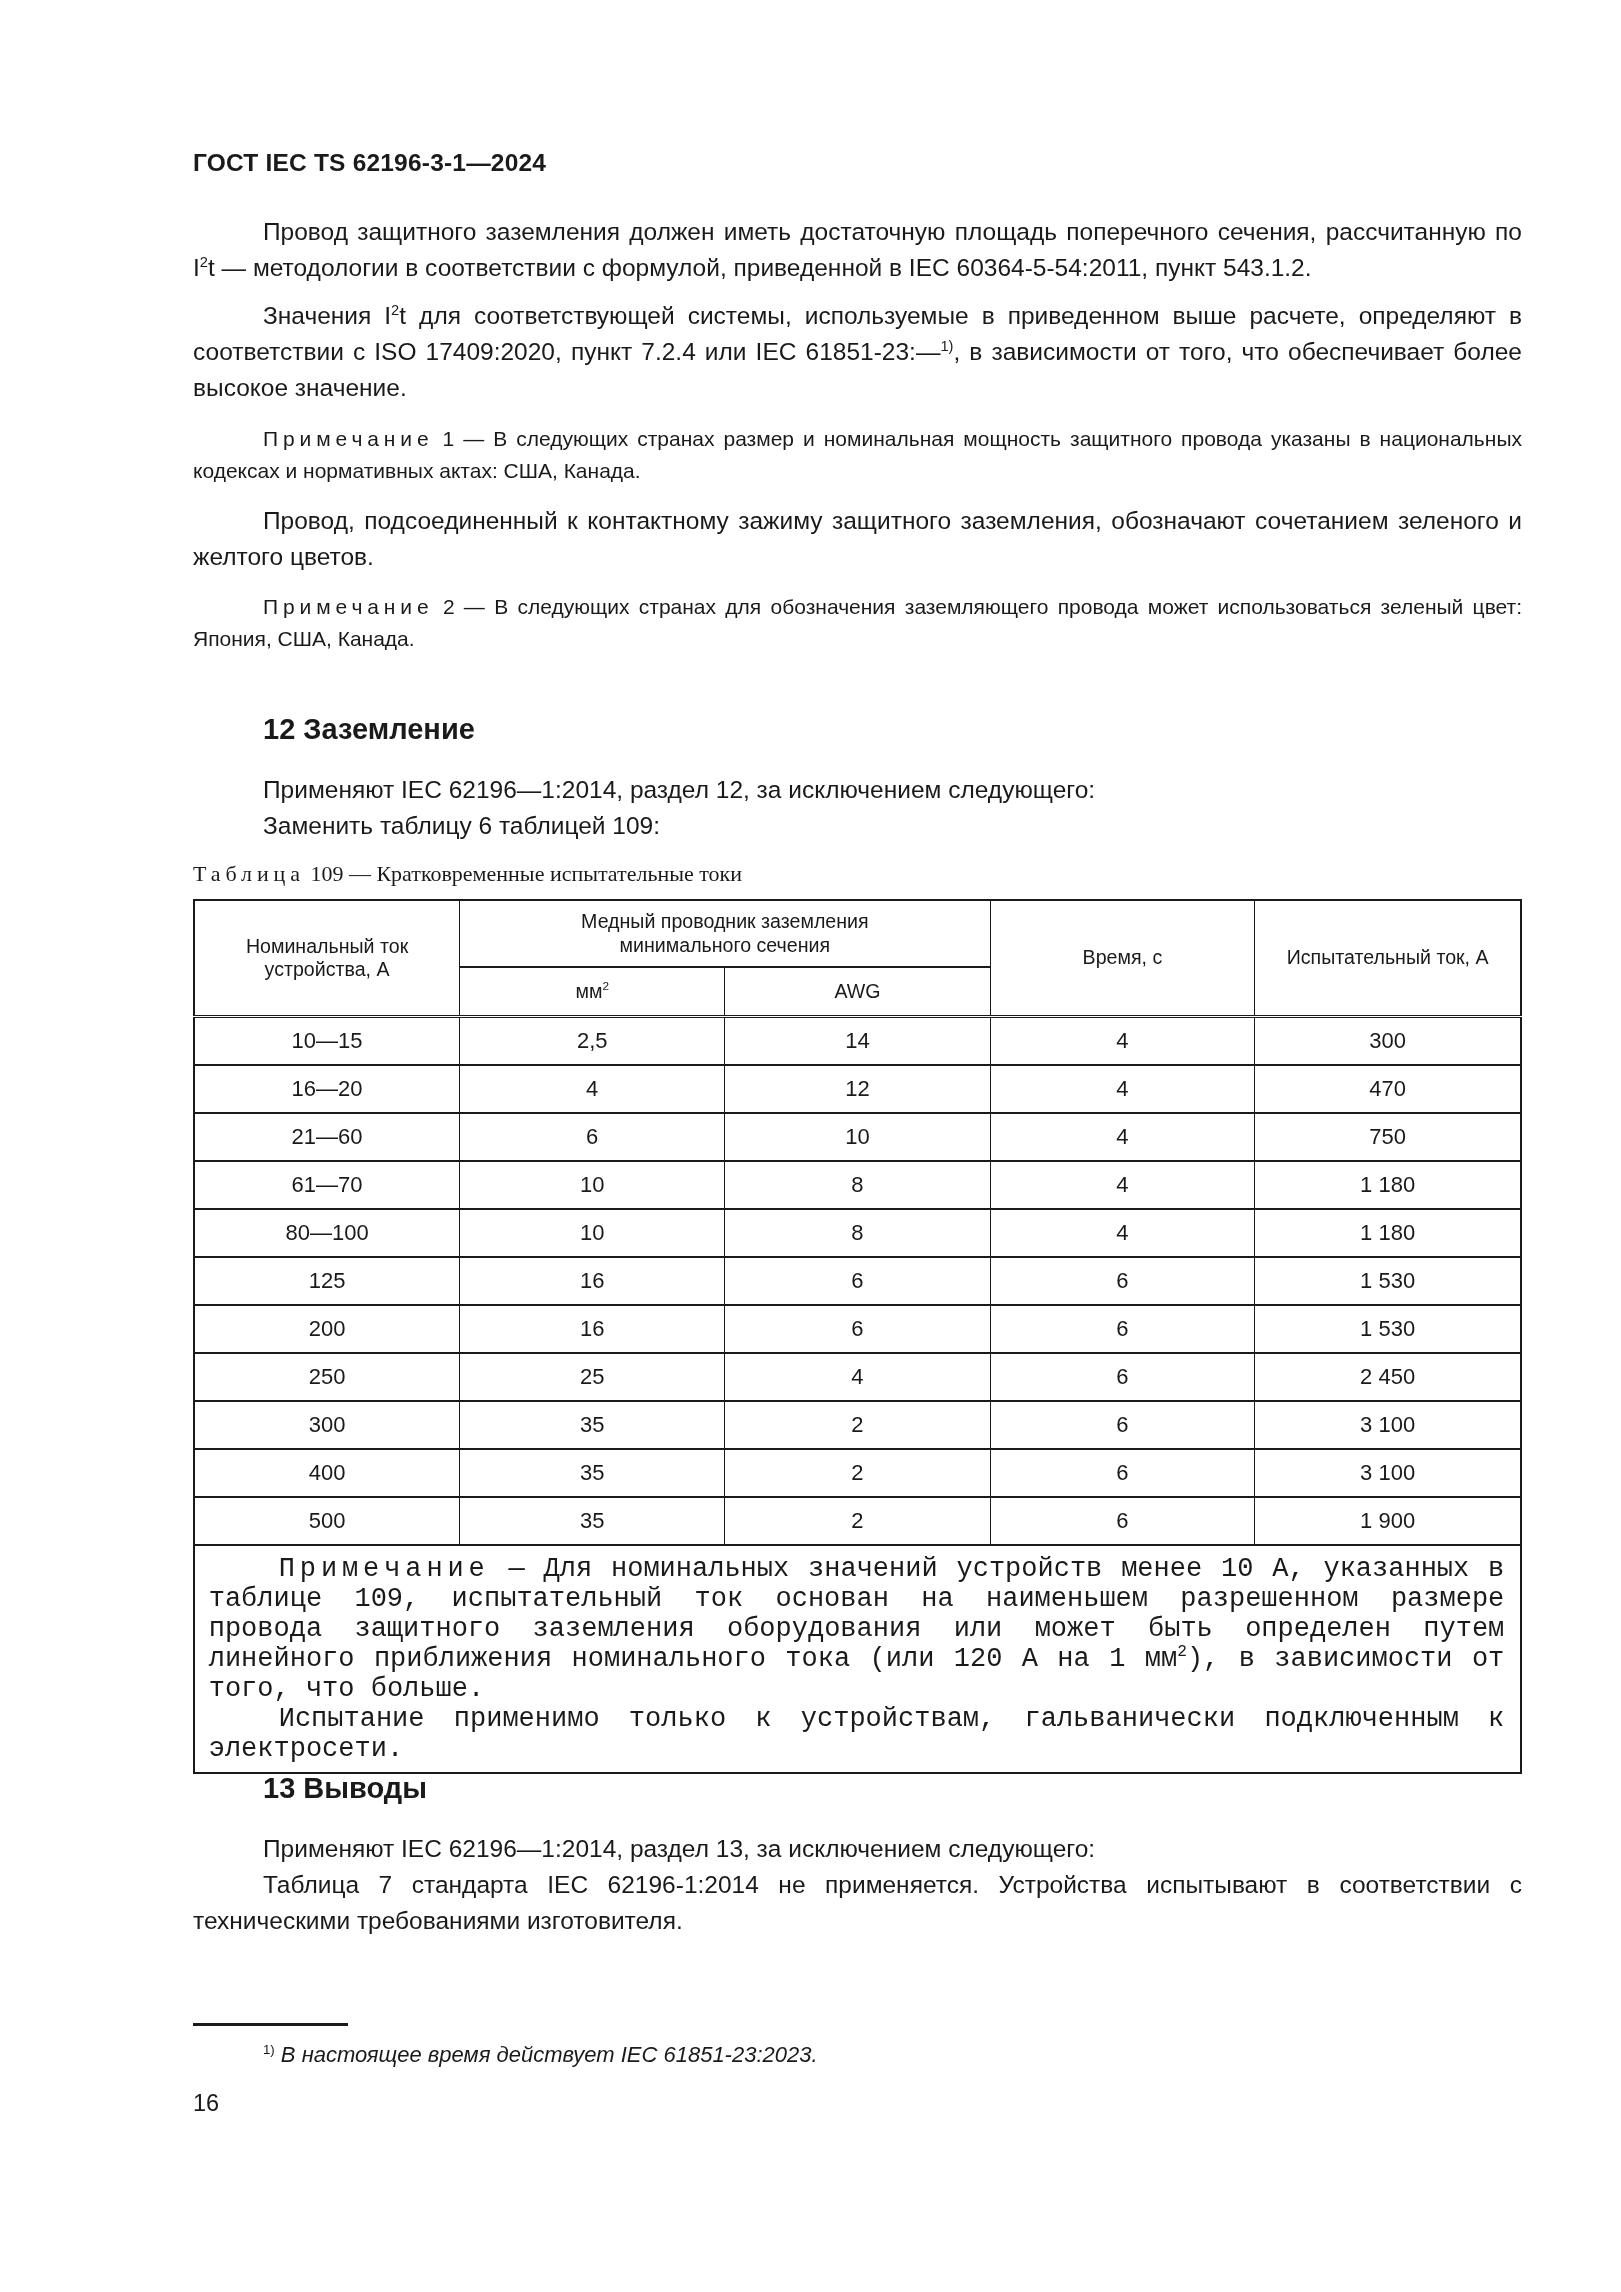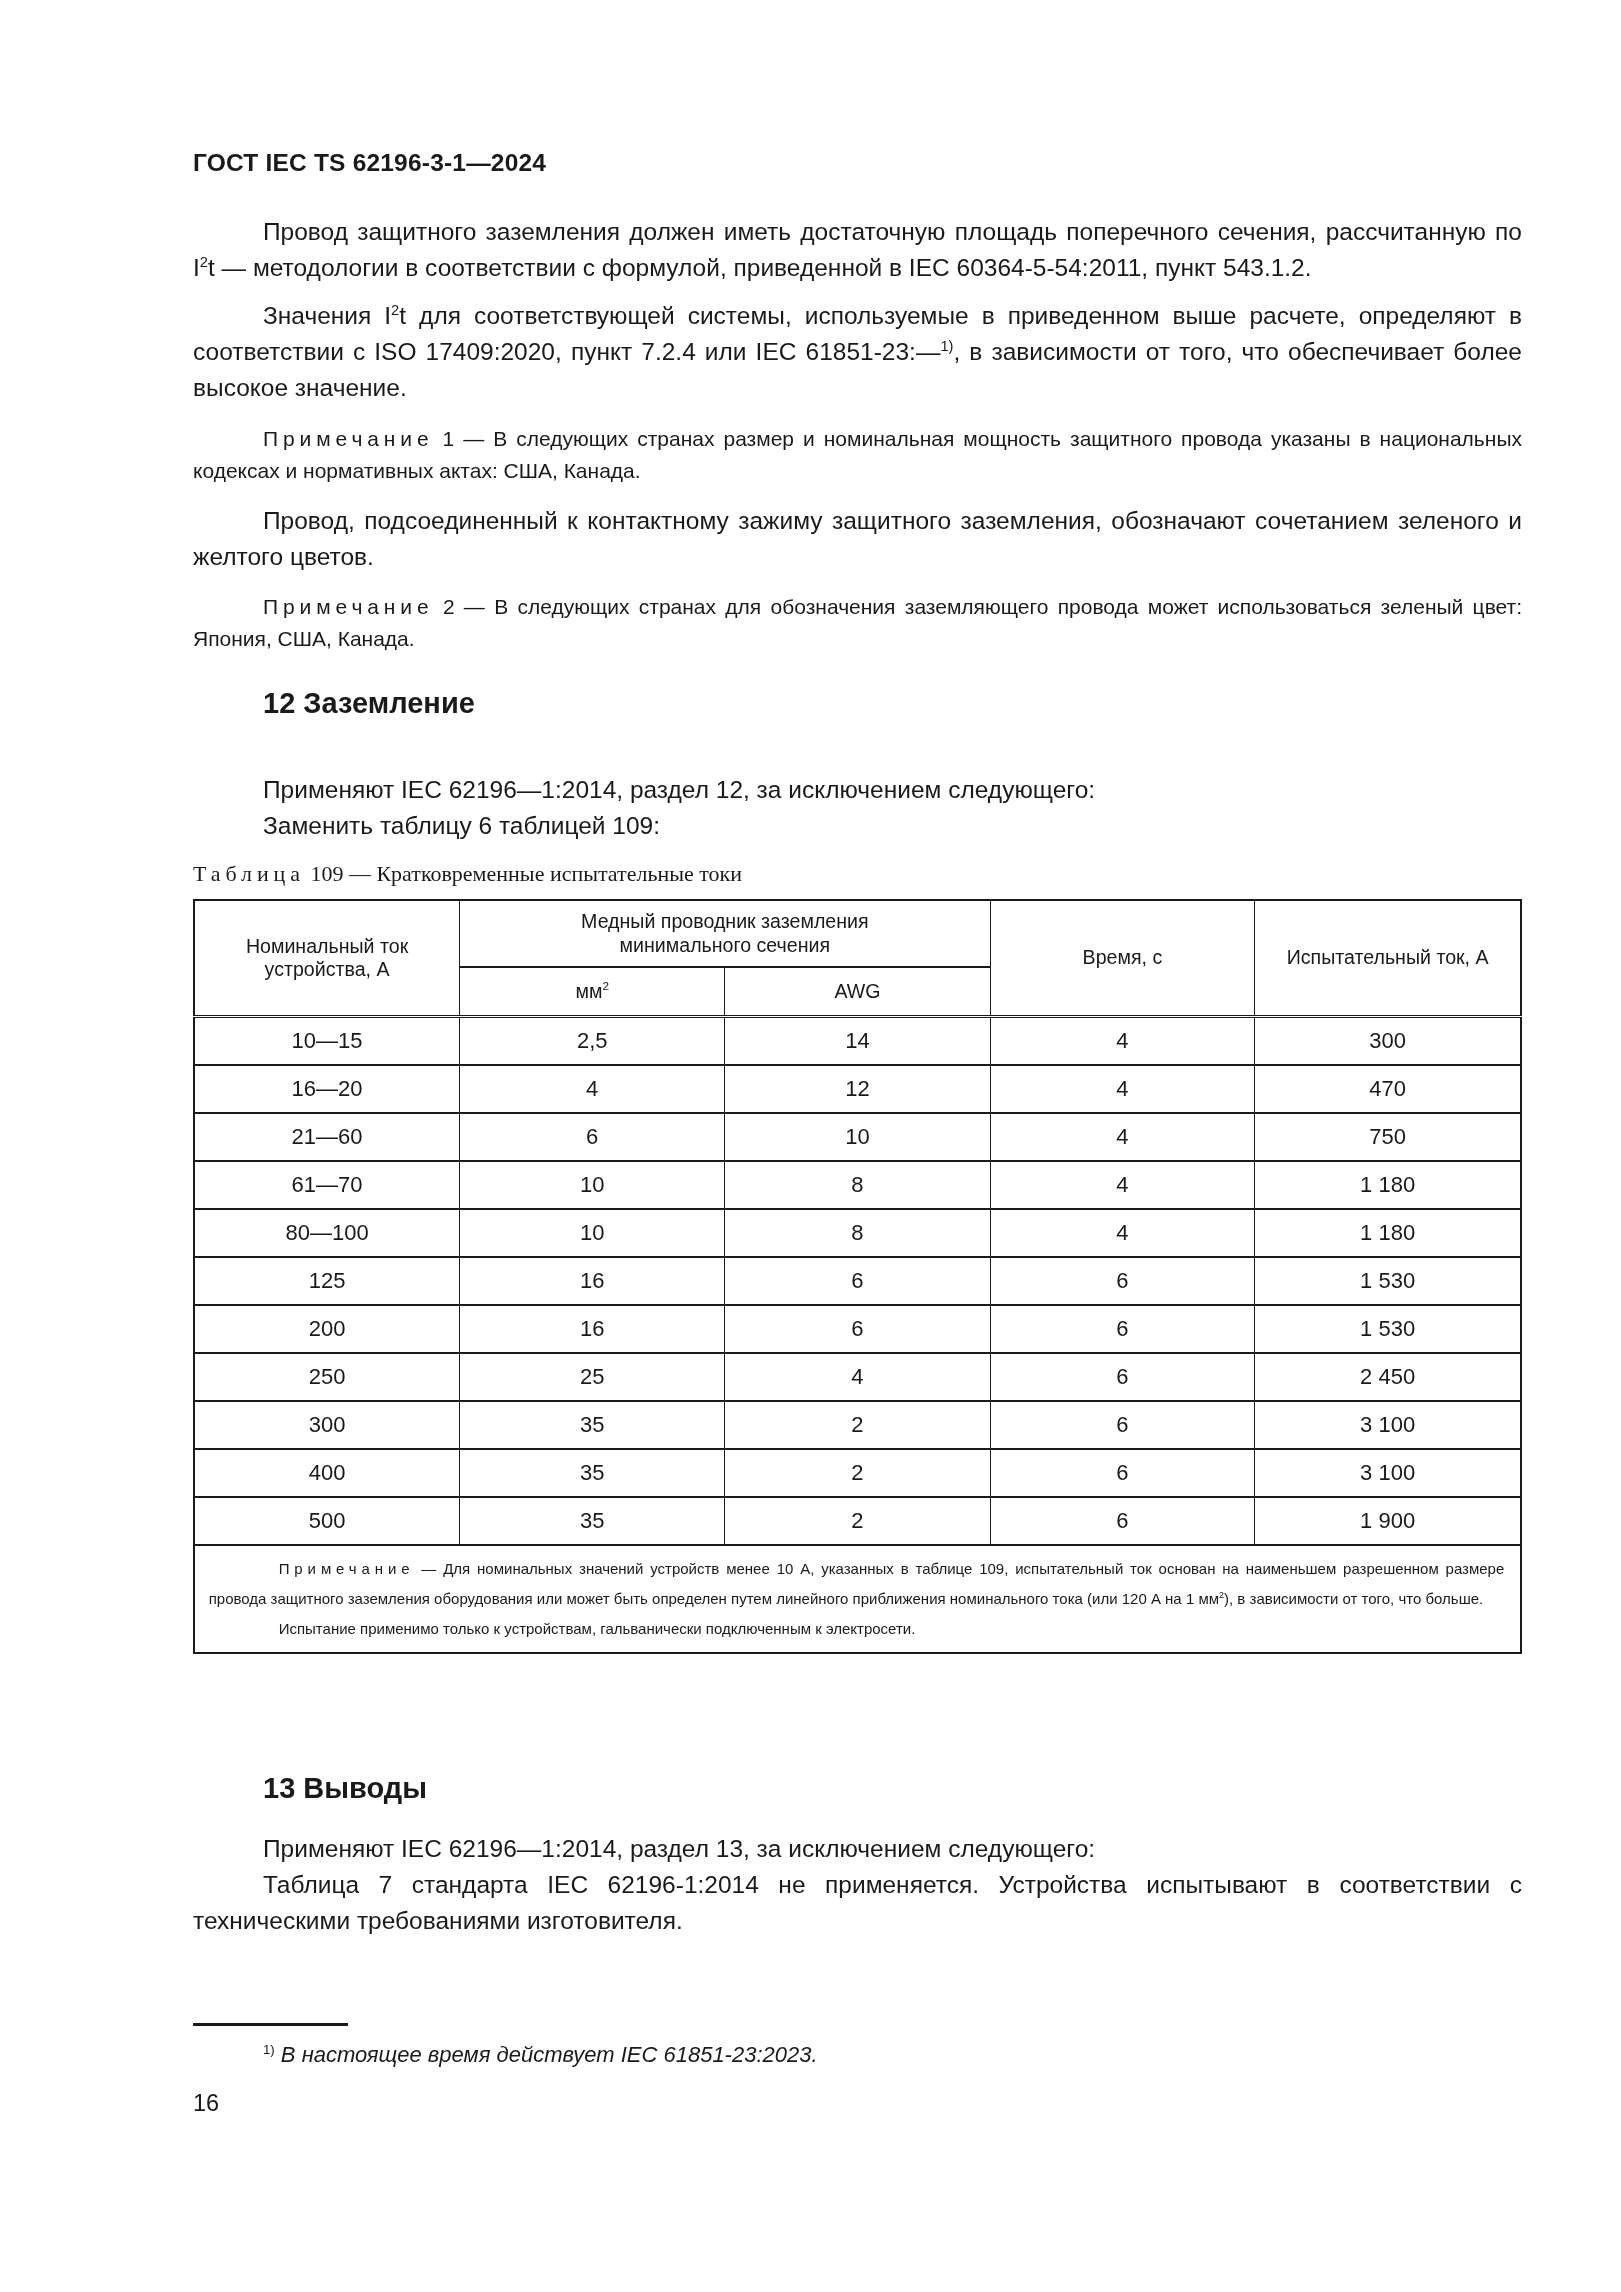--- a/index.html
+++ b/index.html
@@ -32,22 +32,23 @@
   table.t109 th, table.t109 td {
     border: 1.5px solid #1a1a1a; text-align: center; font-weight: normal; padding: 0;
   }
   table.t109 thead th { font-size: 19.6px; line-height: 23.5px; }
   table.t109 thead tr.h1 th { height: 65px; }
   table.t109 thead tr.h2 th { height: 47px; margin-top: 45px; }
   table.t109 thead tr.h1 th.group { border-bottom: 2.9px solid #1a1a1a; }
   table.t109 thead tr:last-child th, table.t109 thead th.rs { border-bottom: 3.9px double #1a1a1a; }
   table.t109 tbody td { height: 46px; border-top: 2.9px solid #1a1a1a; }
   table.t109 tfoot td {
-    text-align: left; padding: 7.8px 15.7px 7.8px 13.7px; font-size: 15px; line-height: 30px;
+    text-align: left; padding: 7.8px 15.7px 7.8px 13.7px; font-size: 27px; line-height: 30px;
     border-top: 2.9px solid #1a1a1a;
+    font-family: Liberation Mono, monospace;
   }
   table.t109 tfoot p { margin: 0; text-indent: 70px; text-align: justify; }
   .footnote-rule { position: absolute; left: 193px; top: 2023px; width: 155px; height: 2.9px; background: #1a1a1a; }
   .footnote { position: absolute; left: 263px; top: 2042px; font-size: 22px; font-style: italic; }
   .footnote sup { font-style: normal; }
   .page-number { position: absolute; left: 193px; top: 2090px; font-size: 23.5px; }
 </style>
 </head>
 <body>
 
@@ -64,21 +65,21 @@
     </p>
     <p class="note" style="margin-bottom:15.7px;">
       <span class="spaced">Примечание</span><span> 1 — В следующих странах размер и номинальная мощность защитного провода указаны в национальных кодексах и нормативных актах: США, Канада.</span>
     </p>
     <p class="para" style="margin-bottom:15.7px;">Провод, подсоединенный к контактному зажиму защитного заземления, обозначают сочетанием зеленого и желтого цветов.</p>
     <p class="note">
       <span class="spaced">Примечание</span><span> 2 — В следующих странах для обозначения заземляющего провода может использоваться зеленый цвет: Япония, США, Канада.</span>
     </p>
   </div>
 
-  <div class="section-title" style="top:687px;">12 Заземление</div>
+  <div class="section-title" style="top:713px;">12 Заземление</div>
   <div class="body-text" style="top:772px;">
     <p class="plain-line">Применяют IEC 62196—1:2014, раздел 12, за исключением следующего:</p>
     <p class="plain-line ital">Заменить таблицу 6 таблицей 109:</p>
   </div>
 
   <div class="table-caption">
     <span class="spaced">Таблица</span><span> 109 — Кратковременные испытательные токи</span>
   </div>
 
   <table class="t109">

